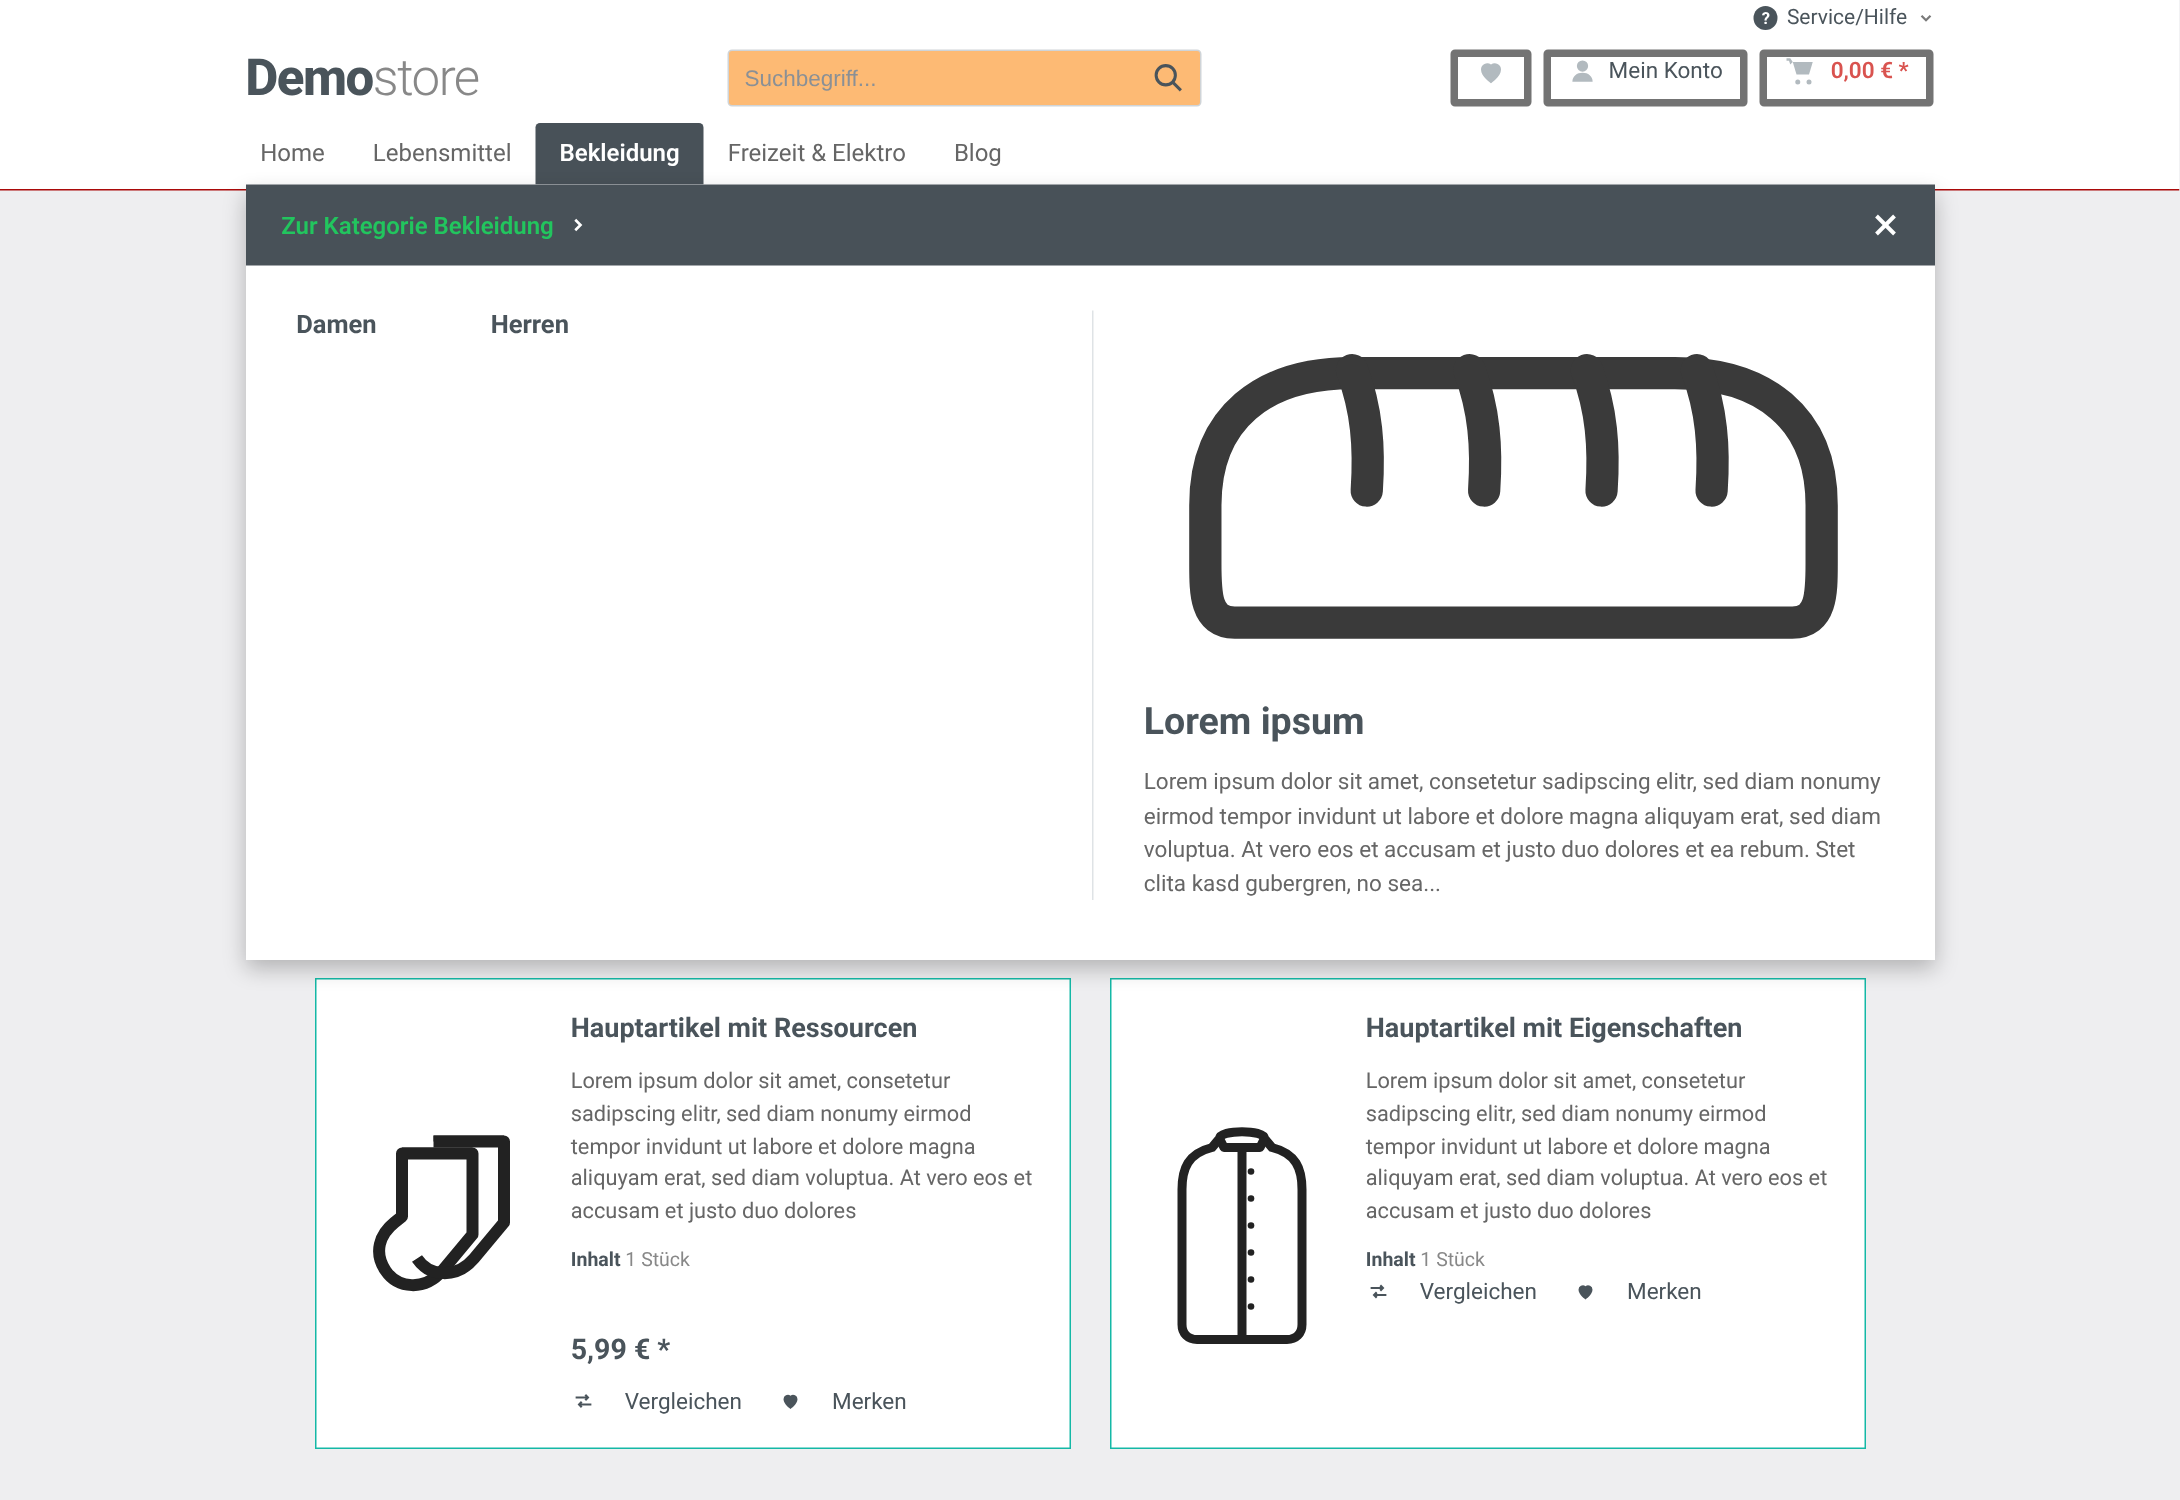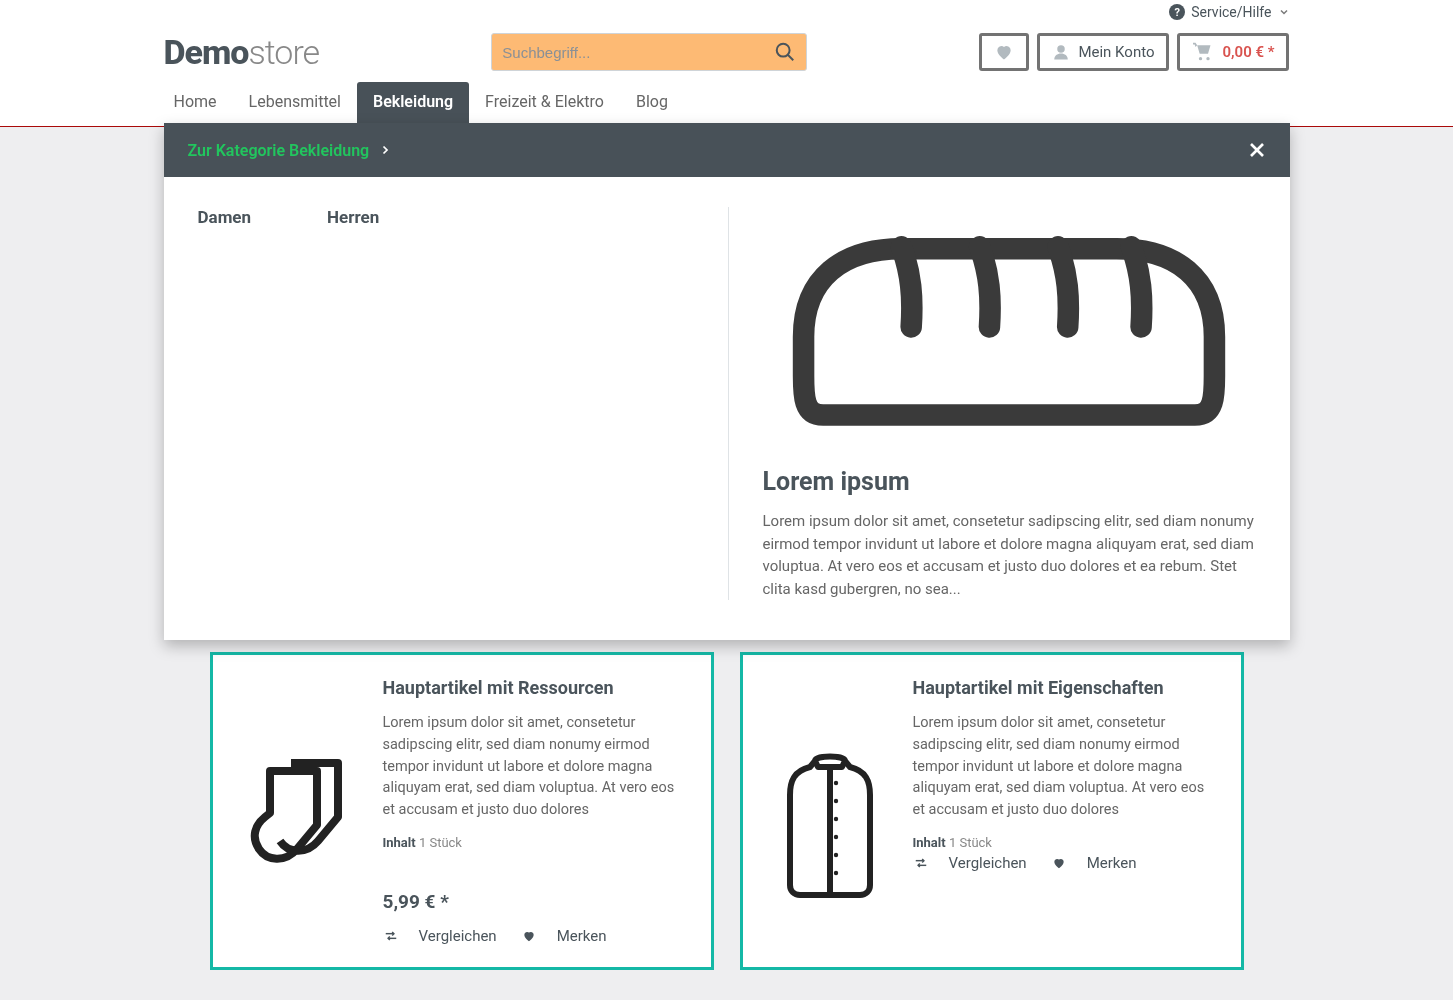--- a/index.html
+++ b/index.html
@@ -71,26 +71,25 @@
     border:none;
     background:transparent;
     font-size:15px;
     color:#4a545b;
     outline:none;
   }
   .searchbox input::placeholder { color:#8a9096; }
   .searchbox .sicon { color:#4a545b; }
   .actions { display:flex; gap:8px; }
   .actbtn {
-    border:3px solid #737373;
+    border:5px solid #737373;
     border-radius:3px;
     background:#fff;
     height:38px;
     display:flex;
-    align-items:center;
     padding:0 12px;
     gap:8px;
     font-size:15px;
     color:#4a545b;
     cursor:pointer;
   }
   .actbtn .icon-fill { color:#b2babf; display:flex; }
   .cart-price { color:#d9534f; font-weight:600; font-size:15px; }
   .nav {
     display:flex;
@@ -187,21 +186,21 @@
   
   .products {
     width:1126px;
     margin:12px auto 0;
     display:flex;
     gap:26px;
     padding:0 46px;
   }
   .card {
     flex:1;
-    border:3px solid #14b8a6;
+    border:1px solid #14b8a6;
     background:#fff;
     display:flex;
     padding:22px;
     gap:18px;
   }
   .card-img {
     width:130px;
     display:flex;
     align-items:center;
     justify-content:center;

